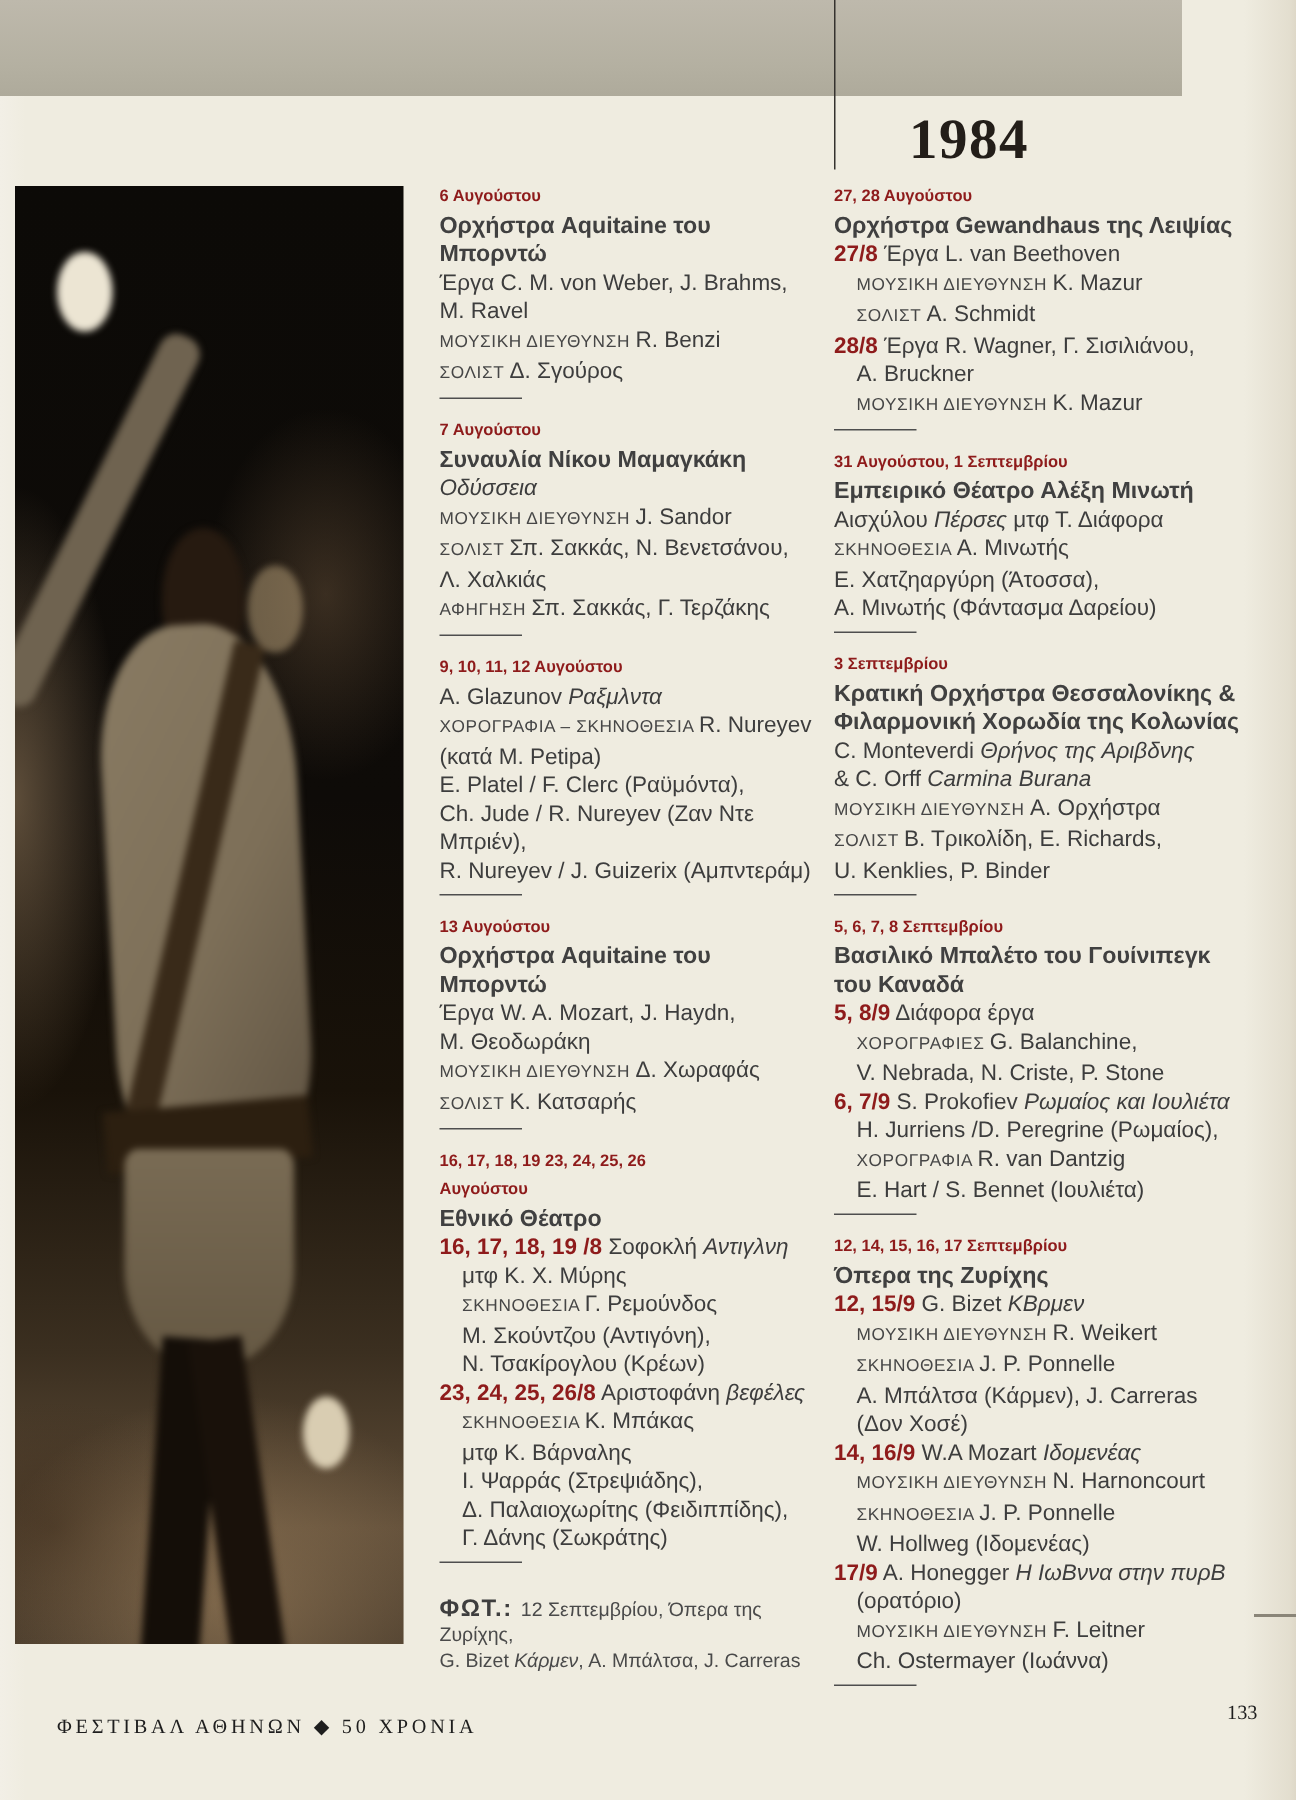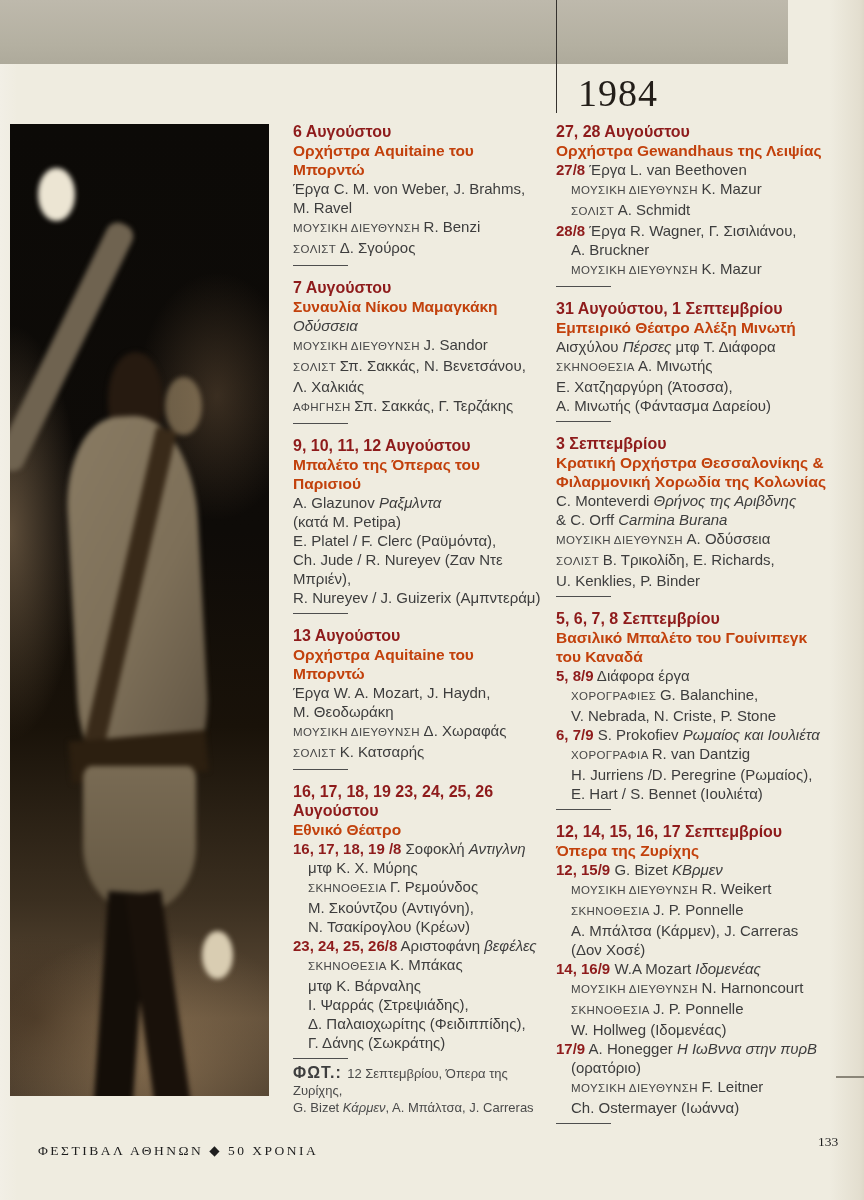--- a/index.html
+++ b/index.html
@@ -2,22 +2,22 @@
 <html><head>
 <meta charset="utf-8">
 <style>
   html,body{margin:0;padding:0;}
   body{width:864px;height:1200px;position:relative;overflow:hidden;
        font-family:"Liberation Sans", sans-serif;
        background:linear-gradient(90deg,#f2efe6 0,#efece0 2%,#efece0 96%,#e3decf 99.5%,#ded8c8 100%);}
   .topbar{position:absolute;left:0;top:0;width:788px;height:64px;
           background:linear-gradient(180deg,#beb9ac 0%,#b4b0a1 70%,#aeaa9b 100%);}
   .vline{position:absolute;left:556px;top:0;width:1px;height:113px;background:#35322e;}
-  .year{position:absolute;left:578px;top:74px;font-family:"Liberation Serif", serif;
-        font-size:38px;color:#231e19;letter-spacing:1px;line-height:1;}
+  .year{position:absolute;left:606px;top:74px;font-family:"Liberation Serif", serif;
+        font-size:38px;color:#231e19;letter-spacing:1px;line-height:1;font-weight:bold;}
   
   .photo{position:absolute;left:10px;top:124px;width:259px;height:972px;overflow:hidden;
          background:
           radial-gradient(130px 200px at 80% 28%, rgba(125,98,70,.40), transparent 62%),
           radial-gradient(110px 320px at 0% 42%, rgba(158,131,98,.55), transparent 65%),
           radial-gradient(230px 190px at 55% 97%, rgba(151,124,90,.65), transparent 72%),
           radial-gradient(150px 120px at 10% 92%, rgba(60,44,28,.8), transparent 70%),
           linear-gradient(180deg,#0c0a07 0%,#0e0b08 42%,#191209 62%,#3b2f20 80%,#5f4d38 92%,#4a3c2c 100%);}
   .fig{position:absolute;inset:0;filter:blur(2.5px);}
   .fig div{position:absolute;}
@@ -32,22 +32,22 @@
              border-radius:8% 8% 45% 45%;}
   .fig-leg1{left:35%;top:79%;width:15%;height:22%;background:#140e08;transform:rotate(4deg);}
   .fig-leg2{left:50%;top:79%;width:14%;height:22%;background:#19110a;transform:rotate(-8deg);}
   .fig-hand2{left:74%;top:83%;width:12%;height:5%;background:#d9cdb2;border-radius:50%;}
   .fig-spot{left:60%;top:26%;width:14%;height:6%;background:rgba(190,165,125,.5);border-radius:50%;}
   
   .col{position:absolute;top:122px;}
   .col-middle{left:293px;width:252px;}
   .col-right{left:556px;width:295px;}
   .event-block{margin-bottom:12px;}
-  .date-heading{color:#8e1b1b;font-weight:bold;font-size:16px;line-height:19px;}
-  .event-title{color:#c2410c;font-weight:bold;font-size:15.5px;line-height:19px;}
+  .date-heading{color:#8e1b1b;font-weight:bold;font-size:11px;line-height:19px;}
+  .event-title{color:#404040;font-weight:bold;font-size:15.5px;line-height:19px;}
   .line{font-size:15px;line-height:19px;color:#3d3d3d;}
   .line.ind{padding-left:15px;}
   .s-label{font-size:11.5px;letter-spacing:.4px;color:#464646;}
   .s-red{color:#8e1b1b;font-weight:bold;}
   .s-it{font-style:italic;}
   .divider{width:55px;border-top:1px solid #4e4e4e;margin-top:6px;}
   
   .caption{position:absolute;left:293px;top:1064px;width:260px;font-size:13px;line-height:17px;color:#4a4a4a;}
   .s-capt{font-weight:bold;letter-spacing:1px;font-size:16px;color:#3e3e3e;}
   .edge-dash{position:absolute;left:836px;top:1076px;width:28px;height:2px;background:#8a8578;}
@@ -95,22 +95,22 @@
       <div class="event-title">Συναυλία Νίκου Μαμαγκάκη</div>
       <div class="line"><span class="s-it">Οδύσσεια</span></div>
       <div class="line"><span class="s-label">ΜΟΥΣΙΚΗ ΔΙΕΥΘΥΝΣΗ </span><span class="s-n">J. Sandor</span></div>
       <div class="line"><span class="s-label">ΣΟΛΙΣΤ </span><span class="s-n">Σπ. Σακκάς, Ν. Βενετσάνου,</span></div>
       <div class="line"><span class="s-n">Λ. Χαλκιάς</span></div>
       <div class="line"><span class="s-label">ΑΦΗΓΗΣΗ </span><span class="s-n">Σπ. Σακκάς, Γ. Τερζάκης</span></div>
       <div class="divider"></div>
     </div>
     <div class="event-block">
       <div class="date-heading">9, 10, 11, 12 Αυγούστου</div>
-      <div class="event-title">Μπαλέτο της Όπερας του Παρισιού</div>
       <div class="line"><span class="s-n">A. Glazunov </span><span class="s-it">Ραξμλντα</span></div>
+      <div class="line"><span class="s-label">ΧΟΡΟΓΡΑΦΙΑ – ΣΚΗΝΟΘΕΣΙΑ </span><span class="s-n">R. Nureyev</span></div>
       <div class="line"><span class="s-n">(κατά M. Petipa)</span></div>
       <div class="line"><span class="s-n">E. Platel / F. Clerc (Ραϋμόντα),</span></div>
       <div class="line"><span class="s-n">Ch. Jude / R. Nureyev (Ζαν Ντε Μπριέν),</span></div>
       <div class="line"><span class="s-n">R. Nureyev / J. Guizerix (Αμπντεράμ)</span></div>
       <div class="divider"></div>
     </div>
     <div class="event-block">
       <div class="date-heading">13 Αυγούστου</div>
       <div class="event-title">Ορχήστρα Aquitaine του Μπορντώ</div>
       <div class="line"><span class="s-n">Έργα W. A. Mozart, J. Haydn,</span></div>
@@ -157,35 +157,35 @@
       <div class="line"><span class="s-n">Ε. Χατζηαργύρη (Άτοσσα),</span></div>
       <div class="line"><span class="s-n">Α. Μινωτής (Φάντασμα Δαρείου)</span></div>
       <div class="divider"></div>
     </div>
     <div class="event-block">
       <div class="date-heading">3 Σεπτεμβρίου</div>
       <div class="event-title">Κρατική Ορχήστρα Θεσσαλονίκης &amp;</div>
       <div class="event-title">Φιλαρμονική Χορωδία της Κολωνίας</div>
       <div class="line"><span class="s-n">C. Monteverdi </span><span class="s-it">Θρήνος της Αριβδνης</span></div>
       <div class="line"><span class="s-n">&amp; C. Orff </span><span class="s-it">Carmina Burana</span></div>
-      <div class="line"><span class="s-label">ΜΟΥΣΙΚΗ ΔΙΕΥΘΥΝΣΗ </span><span class="s-n">Α. Οδύσσεια</span></div>
+      <div class="line"><span class="s-label">ΜΟΥΣΙΚΗ ΔΙΕΥΘΥΝΣΗ </span><span class="s-n">Α. Ορχήστρα</span></div>
       <div class="line"><span class="s-label">ΣΟΛΙΣΤ </span><span class="s-n">Β. Τρικολίδη, E. Richards,</span></div>
       <div class="line"><span class="s-n">U. Kenklies, P. Binder</span></div>
       <div class="divider"></div>
     </div>
     <div class="event-block">
       <div class="date-heading">5, 6, 7, 8 Σεπτεμβρίου</div>
       <div class="event-title">Βασιλικό Μπαλέτο του Γουίνιπεγκ</div>
       <div class="event-title">του Καναδά</div>
       <div class="line"><span class="s-red">5, 8/9</span><span class="s-n"> Διάφορα έργα</span></div>
       <div class="line ind"><span class="s-label">ΧΟΡΟΓΡΑΦΙΕΣ </span><span class="s-n">G. Balanchine,</span></div>
       <div class="line ind"><span class="s-n">V. Nebrada, N. Criste, P. Stone</span></div>
       <div class="line"><span class="s-red">6, 7/9</span><span class="s-n"> S. Prokofiev </span><span class="s-it">Ρωμαίος και Ιουλιέτα</span></div>
+      <div class="line ind"><span class="s-n">H. Jurriens /D. Peregrine (Ρωμαίος),</span></div>
       <div class="line ind"><span class="s-label">ΧΟΡΟΓΡΑΦΙΑ </span><span class="s-n">R. van Dantzig</span></div>
-      <div class="line ind"><span class="s-n">H. Jurriens /D. Peregrine (Ρωμαίος),</span></div>
       <div class="line ind"><span class="s-n">E. Hart / S. Bennet (Ιουλιέτα)</span></div>
       <div class="divider"></div>
     </div>
     <div class="event-block">
       <div class="date-heading">12, 14, 15, 16, 17 Σεπτεμβρίου</div>
       <div class="event-title">Όπερα της Ζυρίχης</div>
       <div class="line"><span class="s-red">12, 15/9</span><span class="s-n"> G. Bizet </span><span class="s-it">ΚΒρμεν</span></div>
       <div class="line ind"><span class="s-label">ΜΟΥΣΙΚΗ ΔΙΕΥΘΥΝΣΗ </span><span class="s-n">R. Weikert</span></div>
       <div class="line ind"><span class="s-label">ΣΚΗΝΟΘΕΣΙΑ </span><span class="s-n">J. P. Ponnelle</span></div>
       <div class="line ind"><span class="s-n">Α. Μπάλτσα (Κάρμεν), J. Carreras</span></div>

